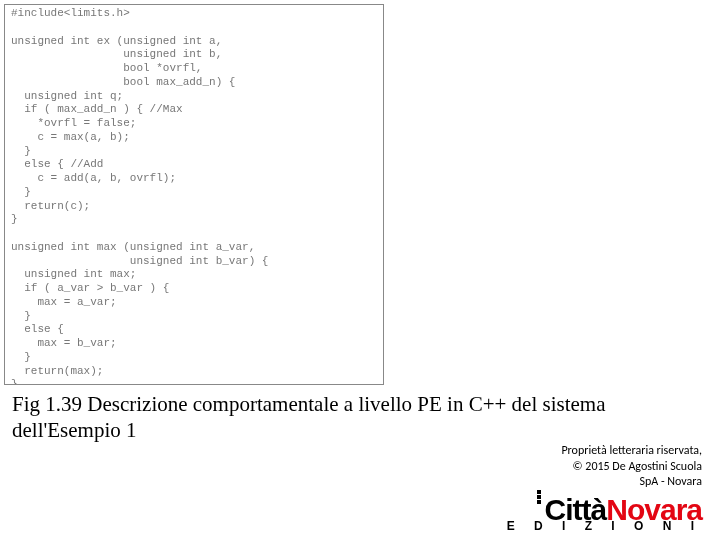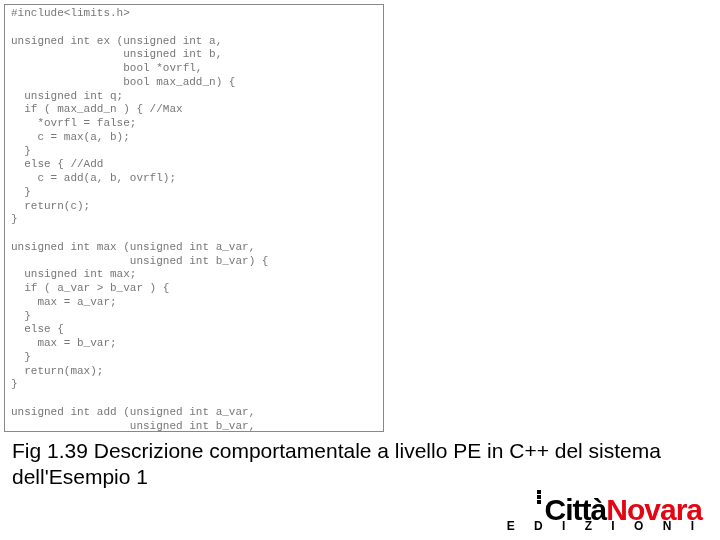--- a/index.html
+++ b/index.html
@@ -34,21 +34,21 @@
     flex: 1;
     padding: 6px 18px 6px 12px;
     display: flex;
     flex-direction: column;
     justify-content: space-between;
   }
   .caption {
     font-size: 21px;
     line-height: 1.25;
     color: #000;
-    font-family: Liberation Sans, sans-serif;
+    font-family: Liberation Serif, serif;
   }
   .copyright {
     font-size: 12px;
     line-height: 1.3;
     text-align: right;
     color: #000;
     font-family: Calibri, Arial, sans-serif;
   }
   .brand {
     text-align: right;
@@ -132,20 +132,25 @@
     *ovrfl = false;
     sum = a_var + b_var;
   }
   return(sum);
 }</div>
 
   <div class="right-panel">
     <div class="caption">Fig 1.39 Descrizione comportamentale a livello PE in C++ del sistema dell'Esempio 1</div>
 
     <div>
+      <div class="copyright">
+        <span>Proprietà letteraria riservata,</span><br>
+        <span>© 2015 De Agostini Scuola</span><br>
+        <span>SpA - Novara</span>
+      </div>
       <div class="brand">
         <span class="brand-main">
           <span class="brand-squares">
               <span></span>
               <span></span>
               <span></span>
             </span>
           <span>Città</span><span class="brand-accent">Novara</span>
           <span class="brand-sub">E D I Z I O N I</span>
         </span>

